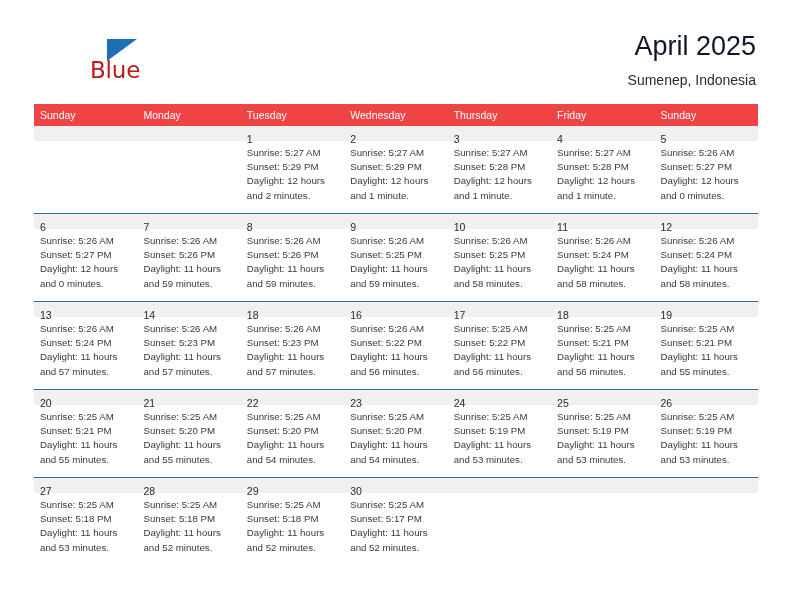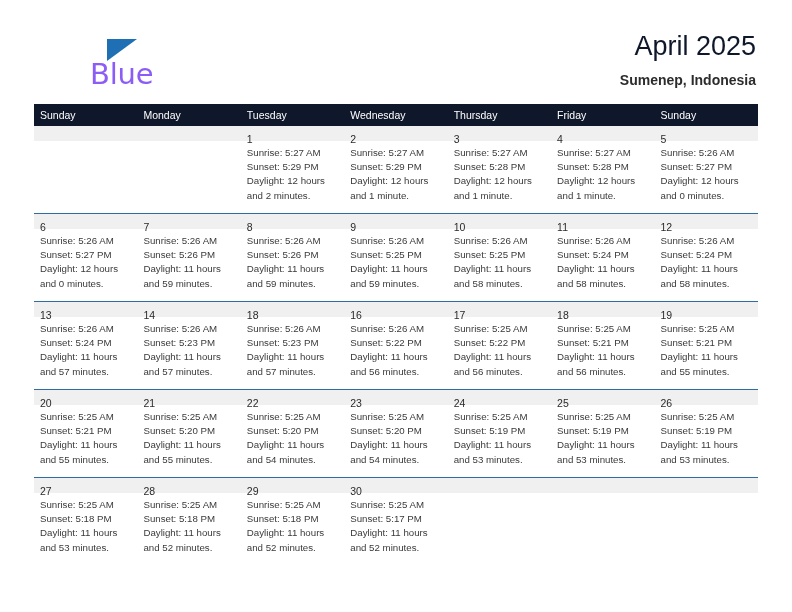--- a/index.html
+++ b/index.html
@@ -54,23 +54,23 @@
     top: 6px;
     width: 0;
     height: 0;
     border-left: 30px solid #1f6fb5;
     border-bottom: 22px solid transparent;
   }
   .logo-blue {
     position: absolute;
     left: 56px;
     top: 24px;
-    font-size: 29px;
+    font-size: 23px;
     letter-spacing: -0.2px;
-    color: #8b5cf6;
+    color: #b91c1c;
     font-family: "DejaVu Sans", sans-serif;
     font-weight: 400;
   }
 
   .title-block {
     position: absolute;
     right: 36px;
     top: 30px;
     text-align: right;
   }
@@ -79,35 +79,35 @@
     color: #0f172a;
     line-height: 32px;
     font-weight: 400;
     white-space: nowrap;
   }
   .cal-subtitle {
     font-size: 14px;
     color: #2c2c2c;
     margin-top: 10px;
     line-height: 17px;
-    font-weight: 700;
+    font-weight: 400;
     white-space: nowrap;
   }
 
   
   .calendar {
     position: absolute;
     left: 34px;
     top: 104px;
     width: 724px;
     border-collapse: collapse;
     table-layout: fixed;
   }
   .calendar th {
-    background: #0f172a;
+    background: #ef4444;
     color: #ffffff;
     font-size: 10.5px;
     font-weight: 400;
     text-align: left;
     padding: 5px 0 5px 6px;
     height: 11px;
     border: none;
   }
   .calendar td {
     vertical-align: top;

